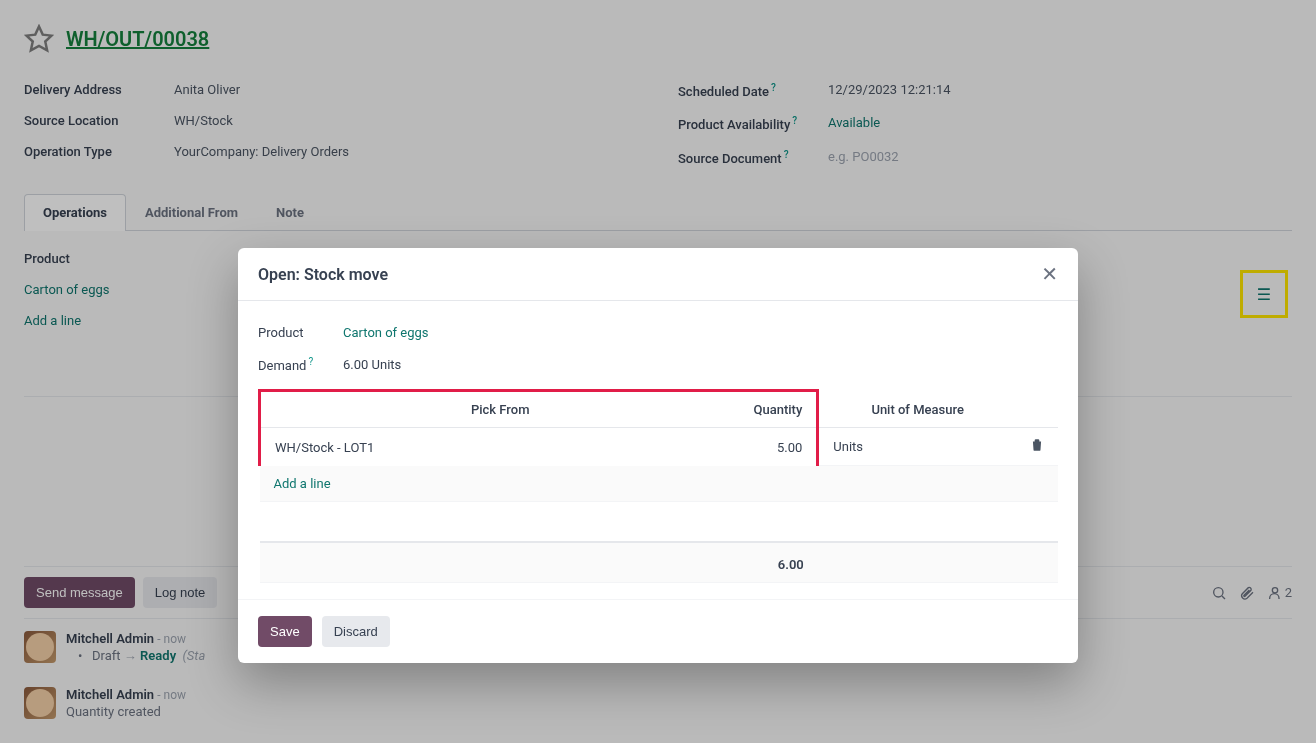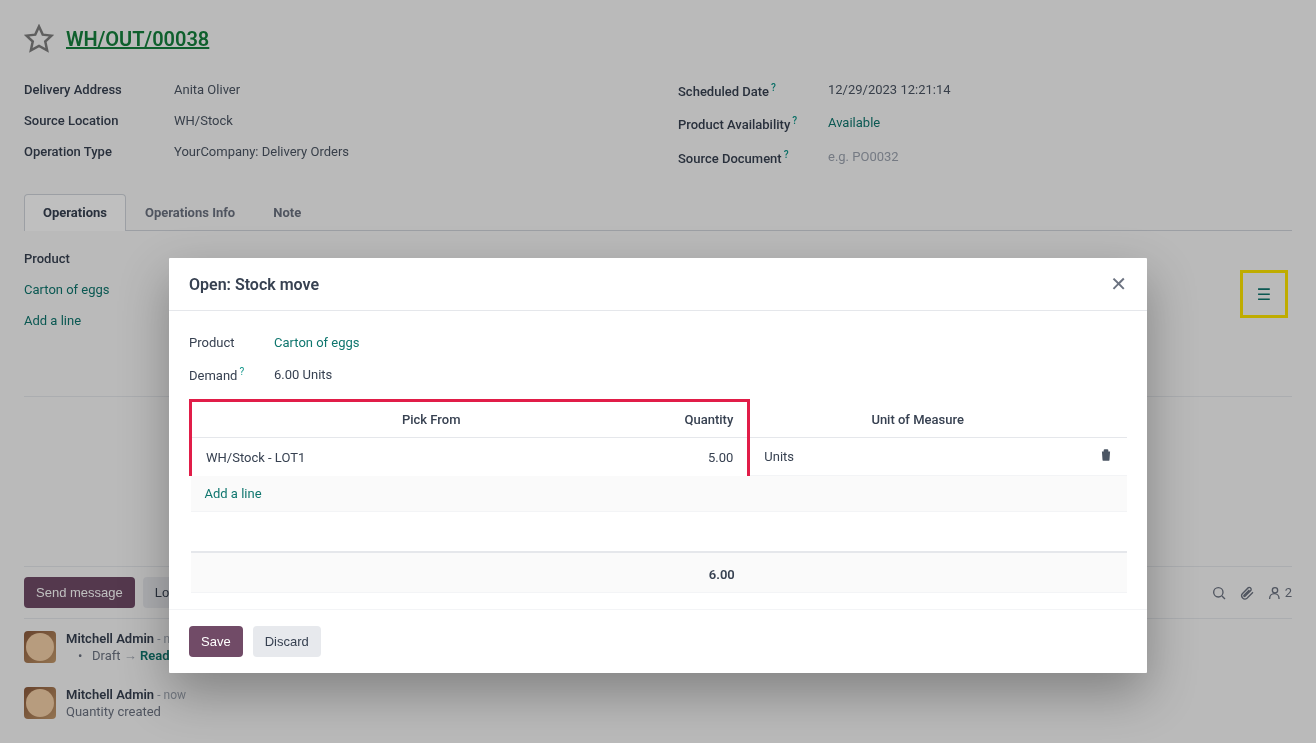--- a/index.html
+++ b/index.html
@@ -43,21 +43,21 @@
 .avatar { width: 32px; height: 32px; border-radius: 4px; background: linear-gradient(135deg, #8b5a3c, #c49a6c); display: flex; align-items: center; justify-content: center; overflow: hidden; }
 .avatar-face { width: 28px; height: 28px; background: #f4d0a8; border-radius: 50%; position: relative; }
 .msg-body { flex: 1; }
 .msg-author { font-weight: 600; color: #374151; }
 .msg-time { color: #9ca3af; font-size: 12px; }
 .msg-content { color: #6b7280; margin-top: 2px; }
 .msg-content .ready { color: #0f766e; font-weight: 600; }
 .arrow { color: #9ca3af; }
 
 
-.modal { position: absolute; top: 258px; left: 50%; transform: translateX(-50%); width: 978px; background: #fff; border-radius: 1px; box-shadow: 0 20px 50px rgba(0,0,0,0.3); z-index: 20; }
+.modal { position: absolute; top: 248px; left: 50%; transform: translateX(-50%); width: 840px; background: #fff; border-radius: 6px; box-shadow: 0 20px 50px rgba(0,0,0,0.3); z-index: 20; }
 .modal-header { display: flex; justify-content: space-between; align-items: center; padding: 16px 20px; border-bottom: 1px solid #e5e7eb; }
 .modal-title { font-size: 16px; font-weight: 600; color: #374151; }
 .modal-close { cursor: pointer; color: #6b7280; font-size: 20px; line-height: 1; }
 .modal-body { padding: 16px 20px; }
 .modal-form-row { display: flex; padding: 8px 0; align-items: center; }
 .modal-label { width: 85px; color: #374151; }
 .modal-value { color: #374151; }
 .modal-value.link { color: #0f766e; }
 
 .modal-table { width: 100%; border-collapse: collapse; margin-top: 8px; }
@@ -114,21 +114,21 @@
       </div>
       <div class="form-row">
         <div class="form-label"><span>Source Document</span><span class="help-q">?</span></div>
         <div class="form-value placeholder">e.g. PO0032</div>
       </div>
     </div>
   </div>
 
   <div class="tabs">
     <div class="tab active">Operations</div>
-    <div class="tab">Operations Info</div>
+    <div class="tab">Additional From</div>
     <div class="tab">Note</div>
   </div>
 
   <div class="table-header">Product</div>
   <a class="product-link">Carton of eggs</a>
   <a class="add-line">Add a line</a>
 
   <hr class="sep">
 
 </div>

